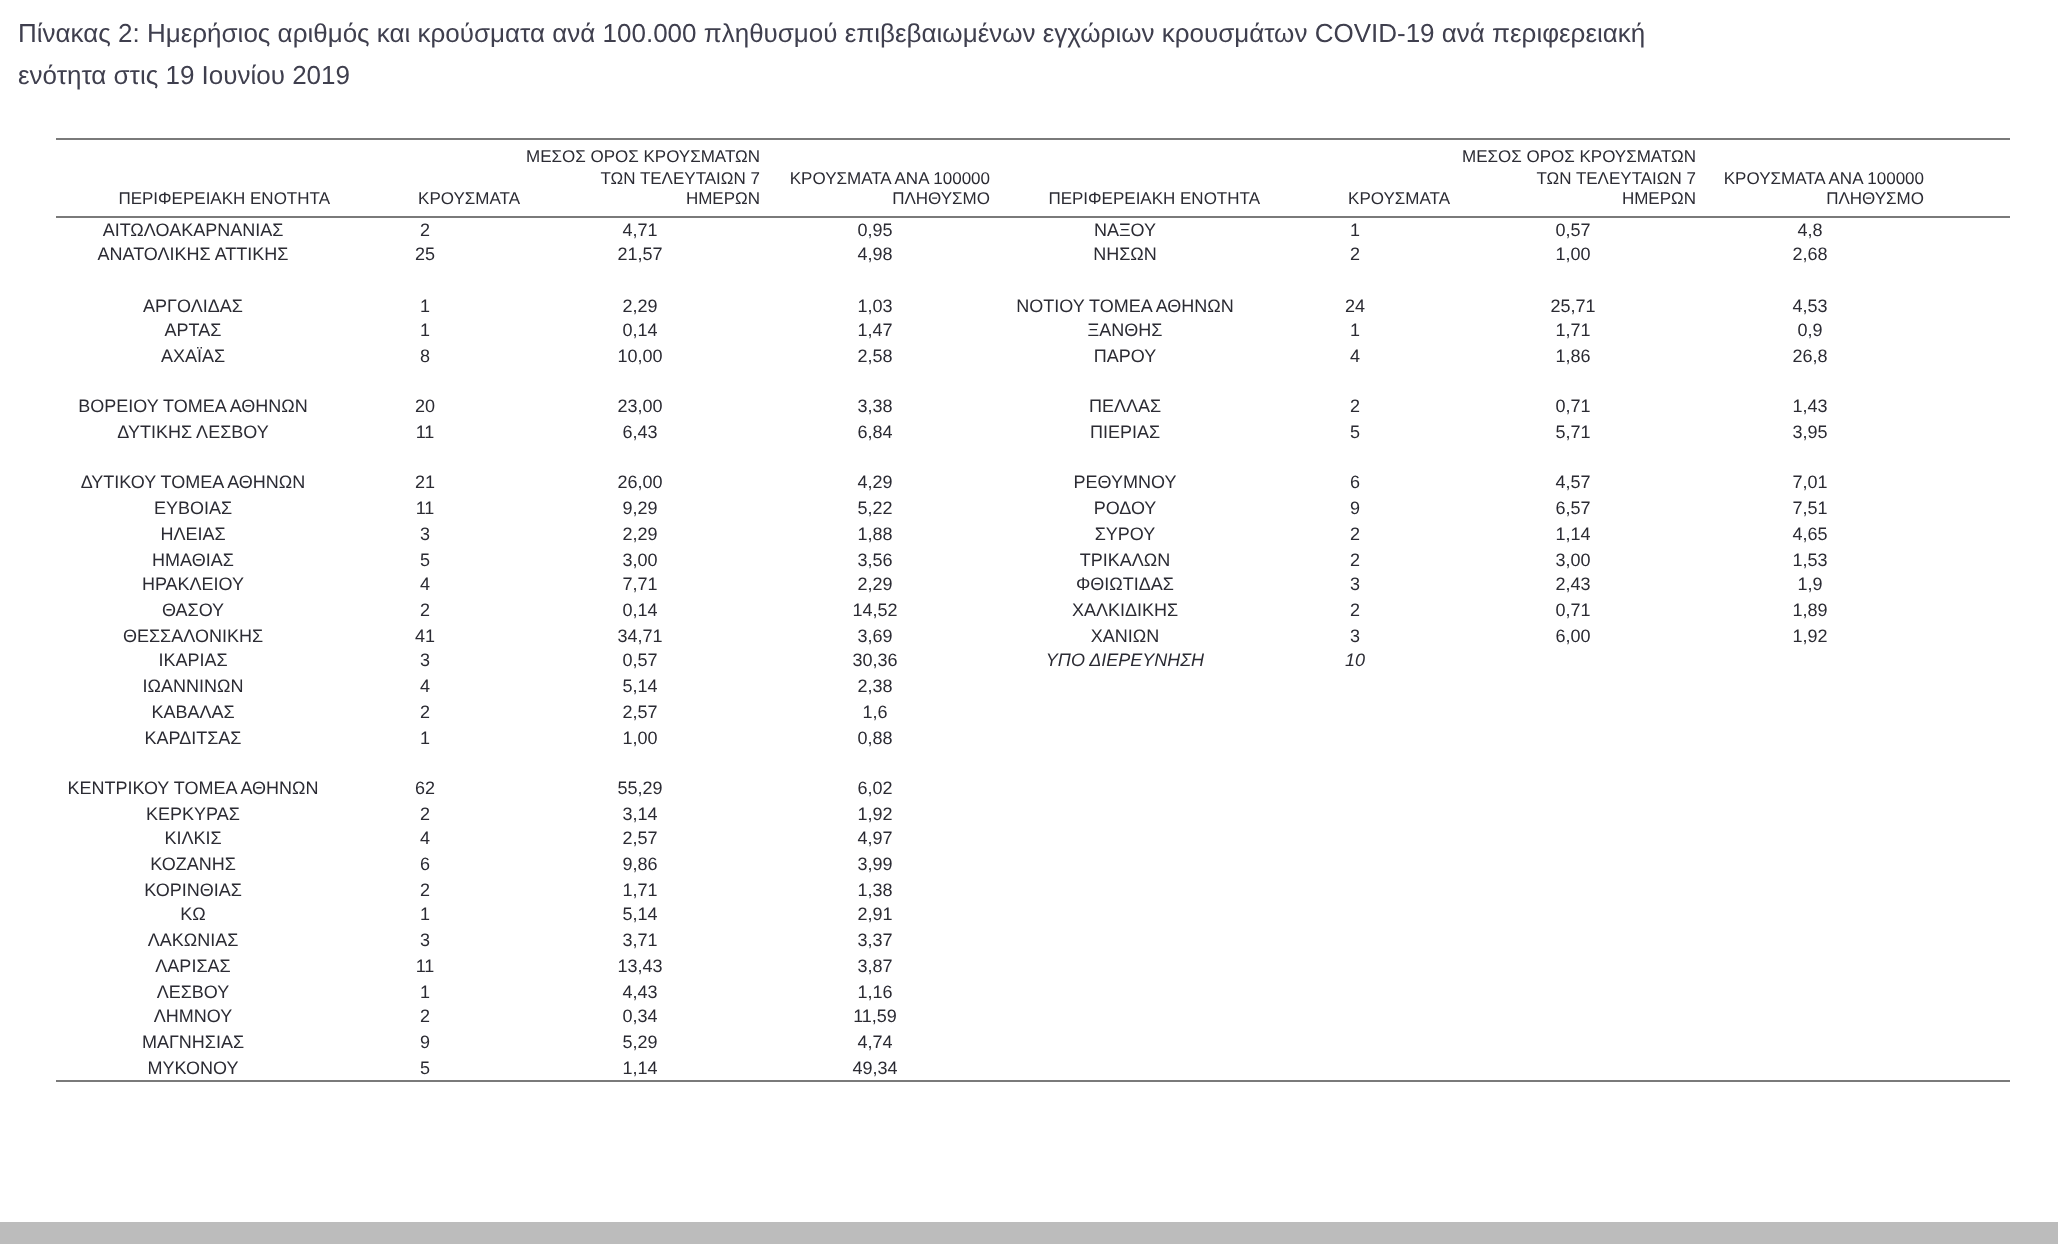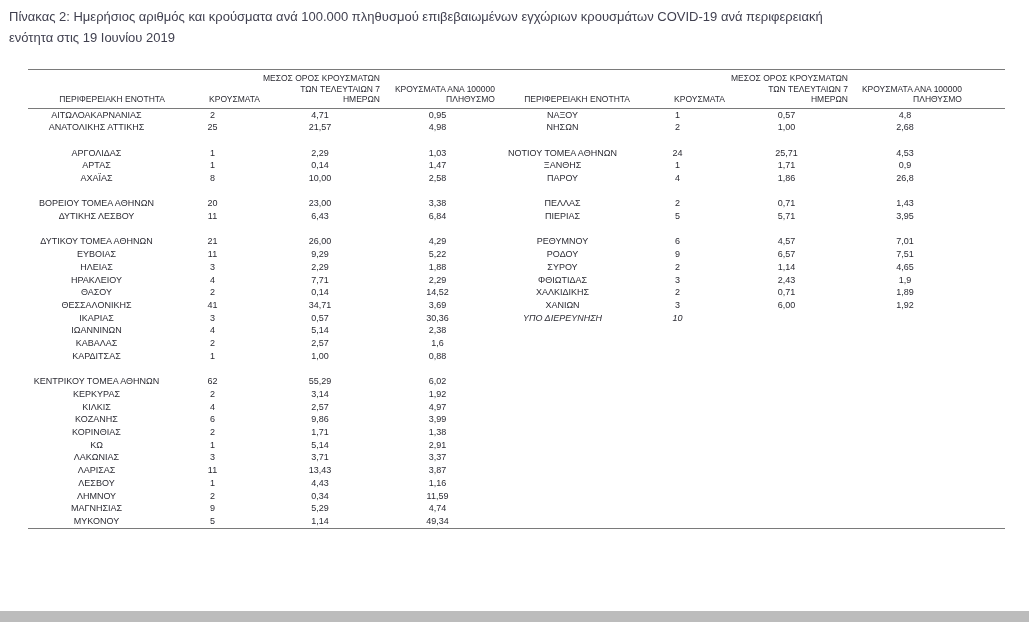--- a/index.html
+++ b/index.html
@@ -254,20 +254,31 @@
           <td>3</td>
           <td>2,29</td>
           <td>1,88</td>
           <td>ΣΥΡΟΥ</td>
           <td>2</td>
           <td>1,14</td>
           <td>4,65</td>
           <td></td>
         </tr>
         <tr>
+          <td>ΗΜΑΘΙΑΣ</td>
+          <td>5</td>
+          <td>3,00</td>
+          <td>3,56</td>
+          <td>ΤΡΙΚΑΛΩΝ</td>
+          <td>2</td>
+          <td>3,00</td>
+          <td>1,53</td>
+          <td></td>
+        </tr>
+        <tr>
           <td>ΗΡΑΚΛΕΙΟΥ</td>
           <td>4</td>
           <td>7,71</td>
           <td>2,29</td>
           <td>ΦΘΙΩΤΙΔΑΣ</td>
           <td>3</td>
           <td>2,43</td>
           <td>1,9</td>
           <td></td>
         </tr>

